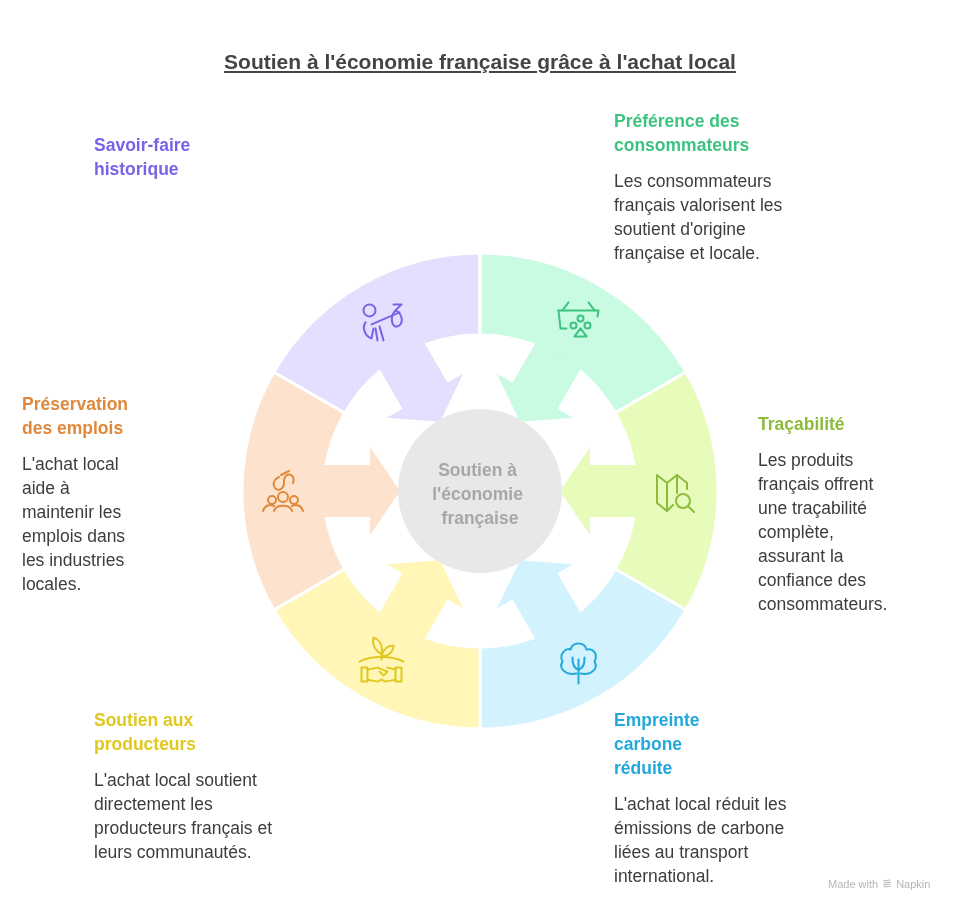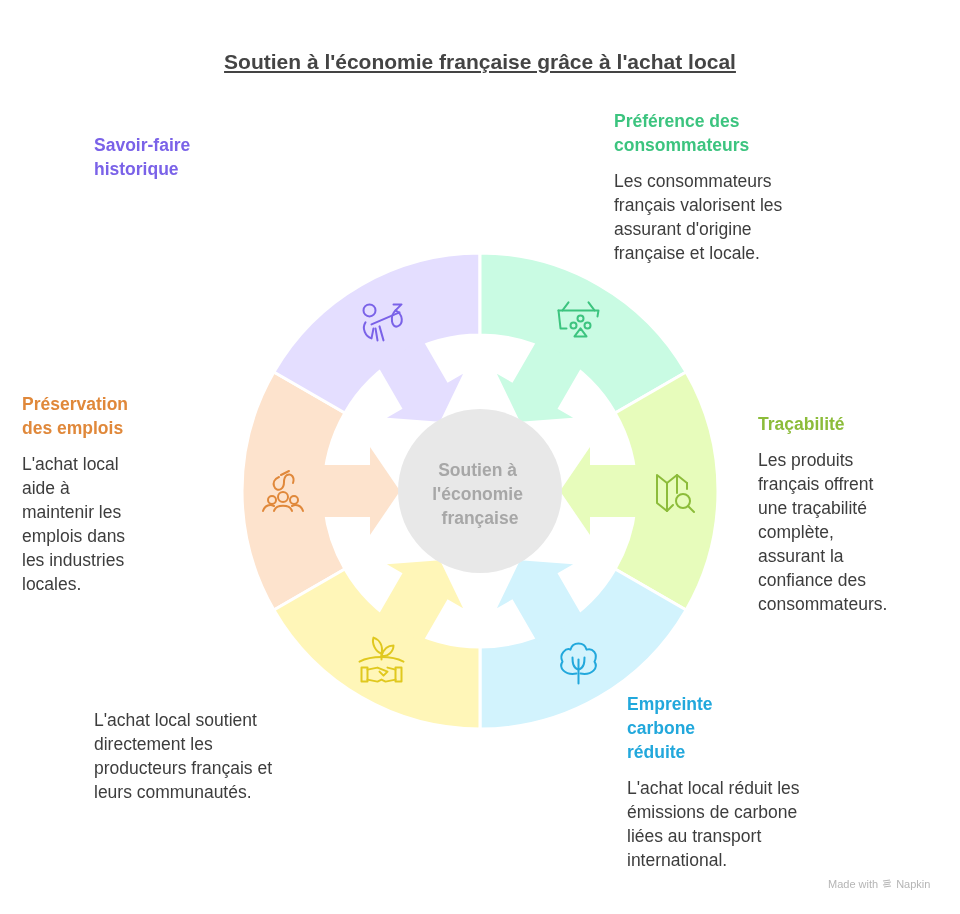--- a/index.html
+++ b/index.html
@@ -120,55 +120,59 @@
 </div>
 
 <div class="block left-align" style="left:614px; top:109px; width:240px;">
   <div class="heading" style="color:#3cc47f">
     <div>Préférence des</div>
     <div>consommateurs</div>
   </div>
   <div class="desc">
     <div>Les consommateurs</div>
     <div>français valorisent les</div>
-    <div>assurant d'origine</div>
+    <div>soutient d'origine</div>
     <div>française et locale.</div>
   </div>
 </div>
 
 <div class="block left-align" style="left:758px; top:412px; width:180px;">
   <div class="heading" style="color:#8cbc3a">
     <div>Traçabilité</div>
   </div>
   <div class="desc">
     <div>Les produits</div>
     <div>français offrent</div>
     <div>une traçabilité</div>
     <div>complète,</div>
     <div>assurant la</div>
     <div>confiance des</div>
     <div>consommateurs.</div>
   </div>
 </div>
 
-<div class="block left-align" style="left:614px; top:692px; width:240px;margin-left:13px;">
+<div class="block left-align" style="left:614px; top:708px; width:240px;">
   <div class="heading" style="color:#22a8dc">
     <div>Empreinte</div>
     <div>carbone</div>
     <div>réduite</div>
   </div>
   <div class="desc">
     <div>L'achat local réduit les</div>
     <div>émissions de carbone</div>
     <div>liées au transport</div>
     <div>international.</div>
   </div>
 </div>
 
 <div class="block right-align" style="right:626px; top:708px; width:240px;">
+  <div class="heading" style="color:#e0c81e">
+    <div>Soutien aux</div>
+    <div>producteurs</div>
+  </div>
   <div class="desc">
     <div>L'achat local soutient</div>
     <div>directement les</div>
     <div>producteurs français et</div>
     <div>leurs communautés.</div>
   </div>
 </div>
 
 <div class="block right-align" style="right:758px; top:392px; width:180px;">
   <div class="heading" style="color:#e0883a">

